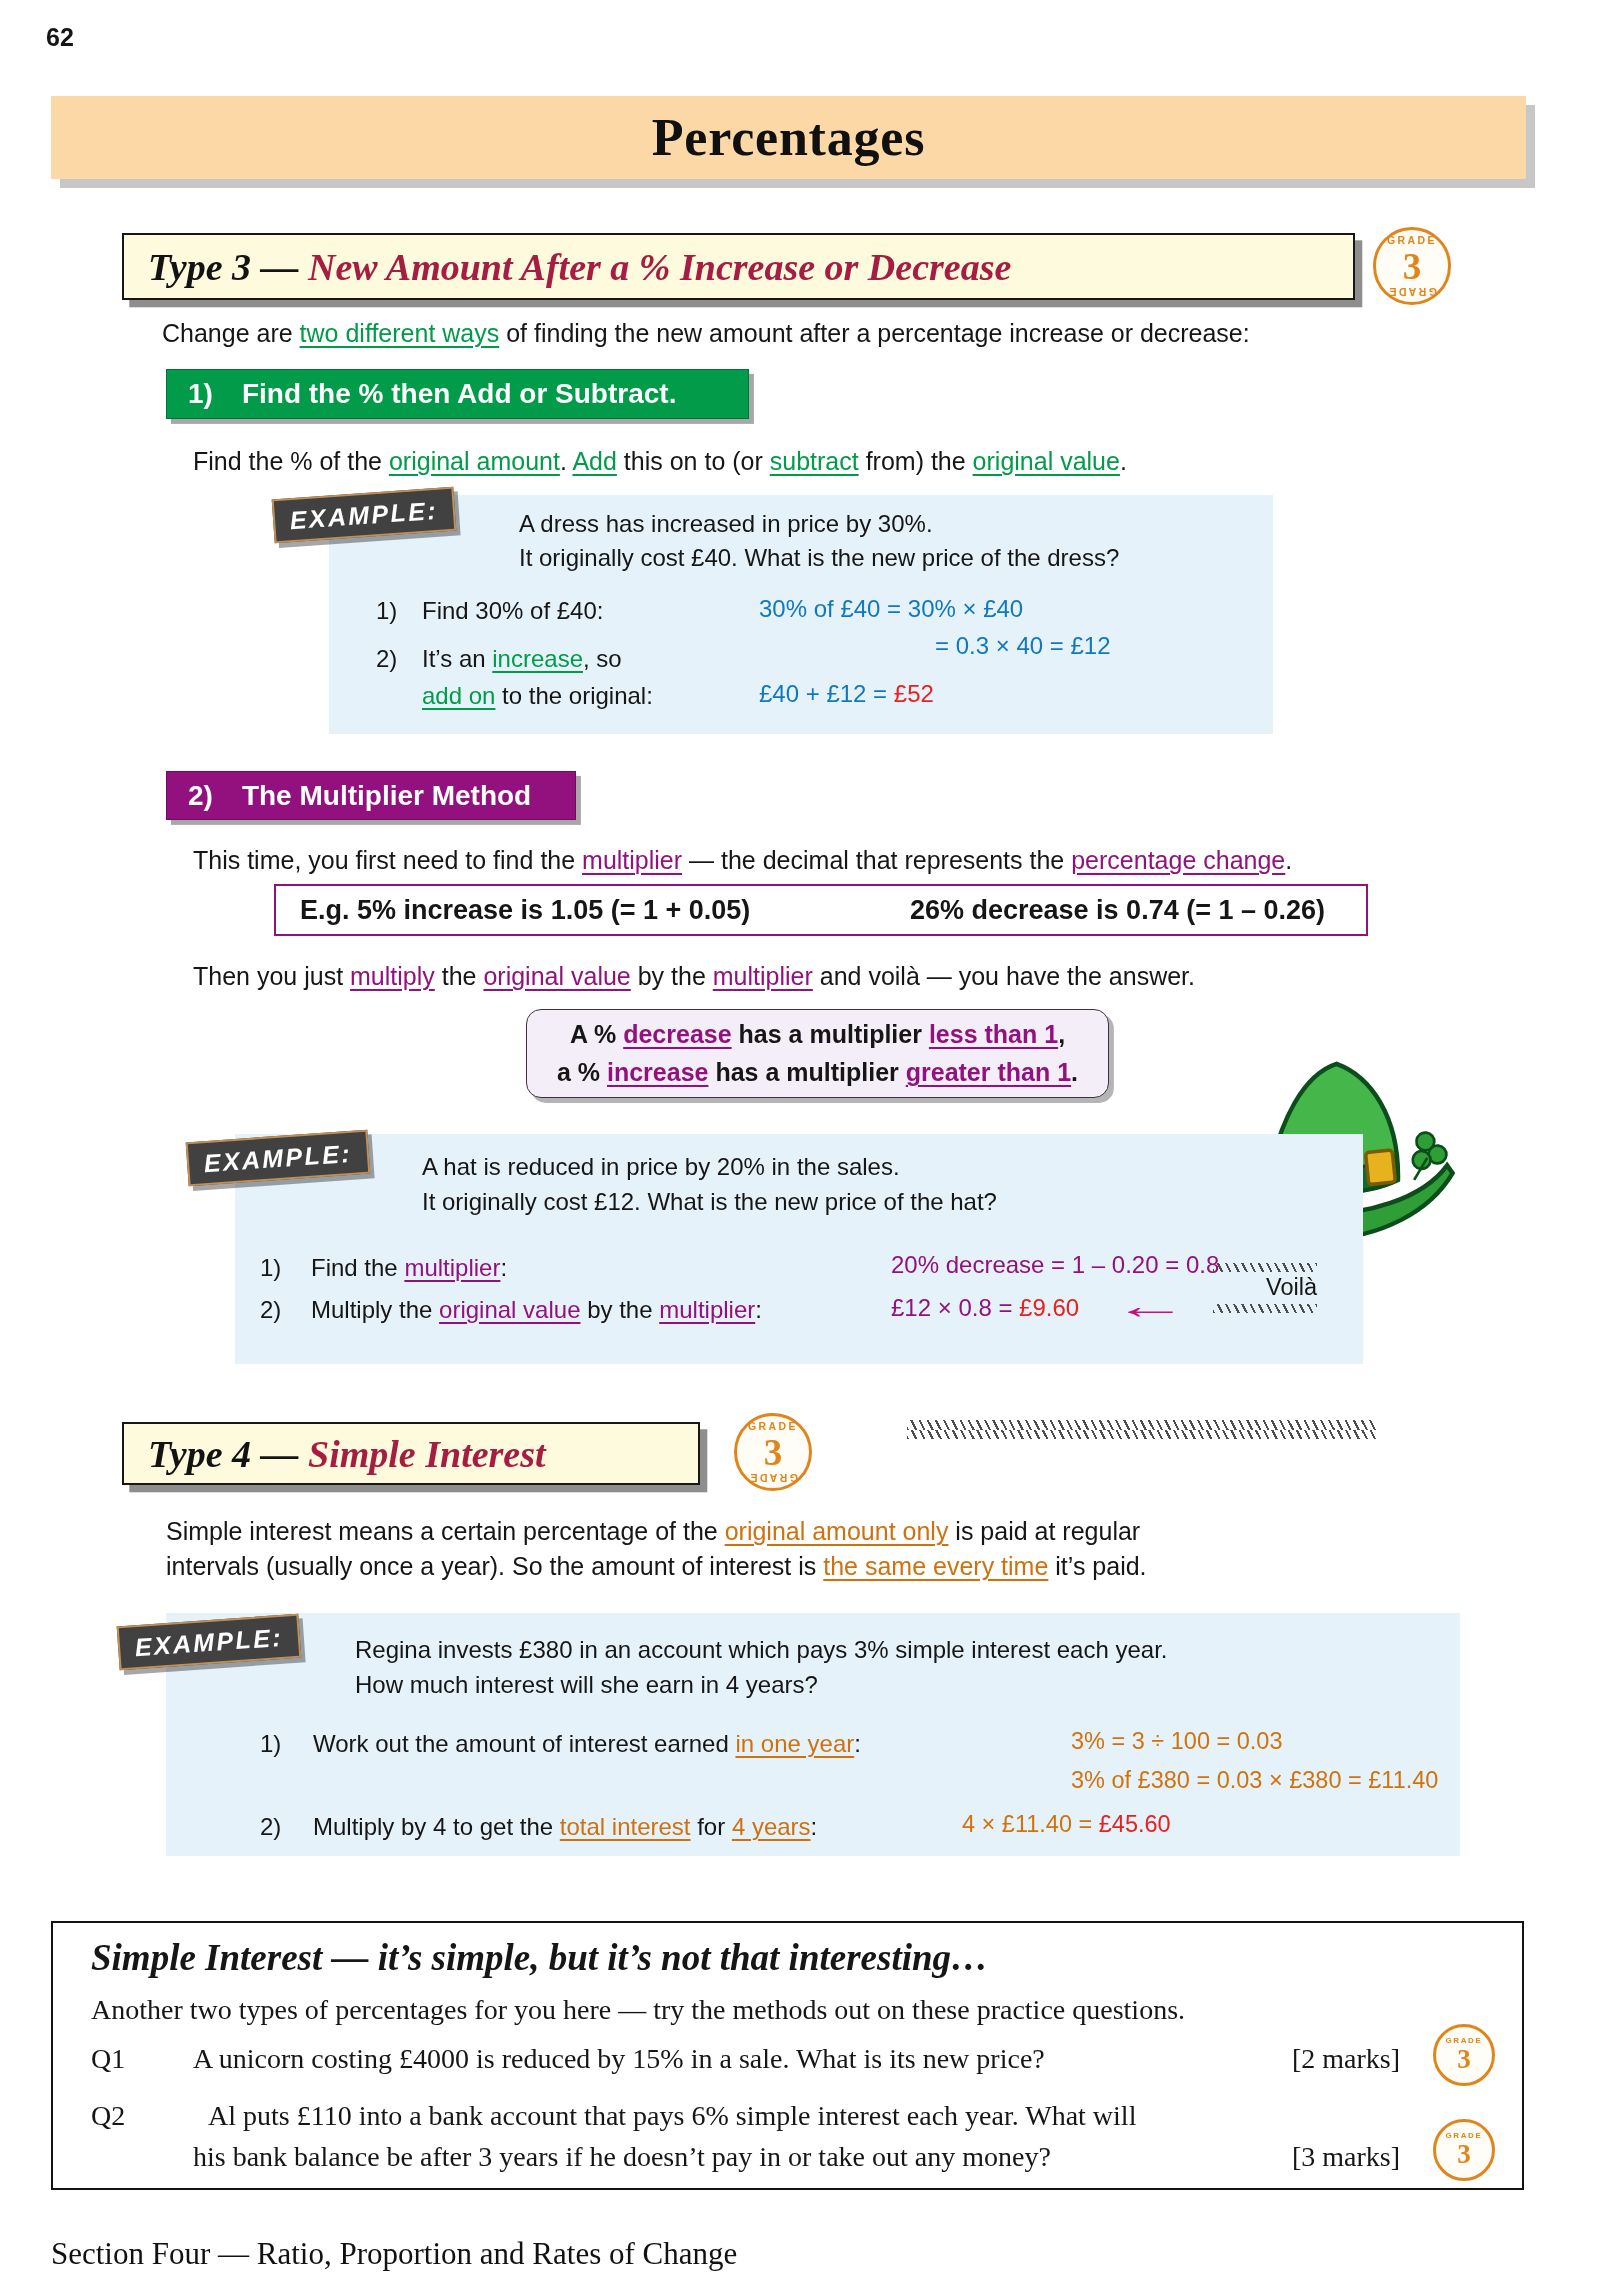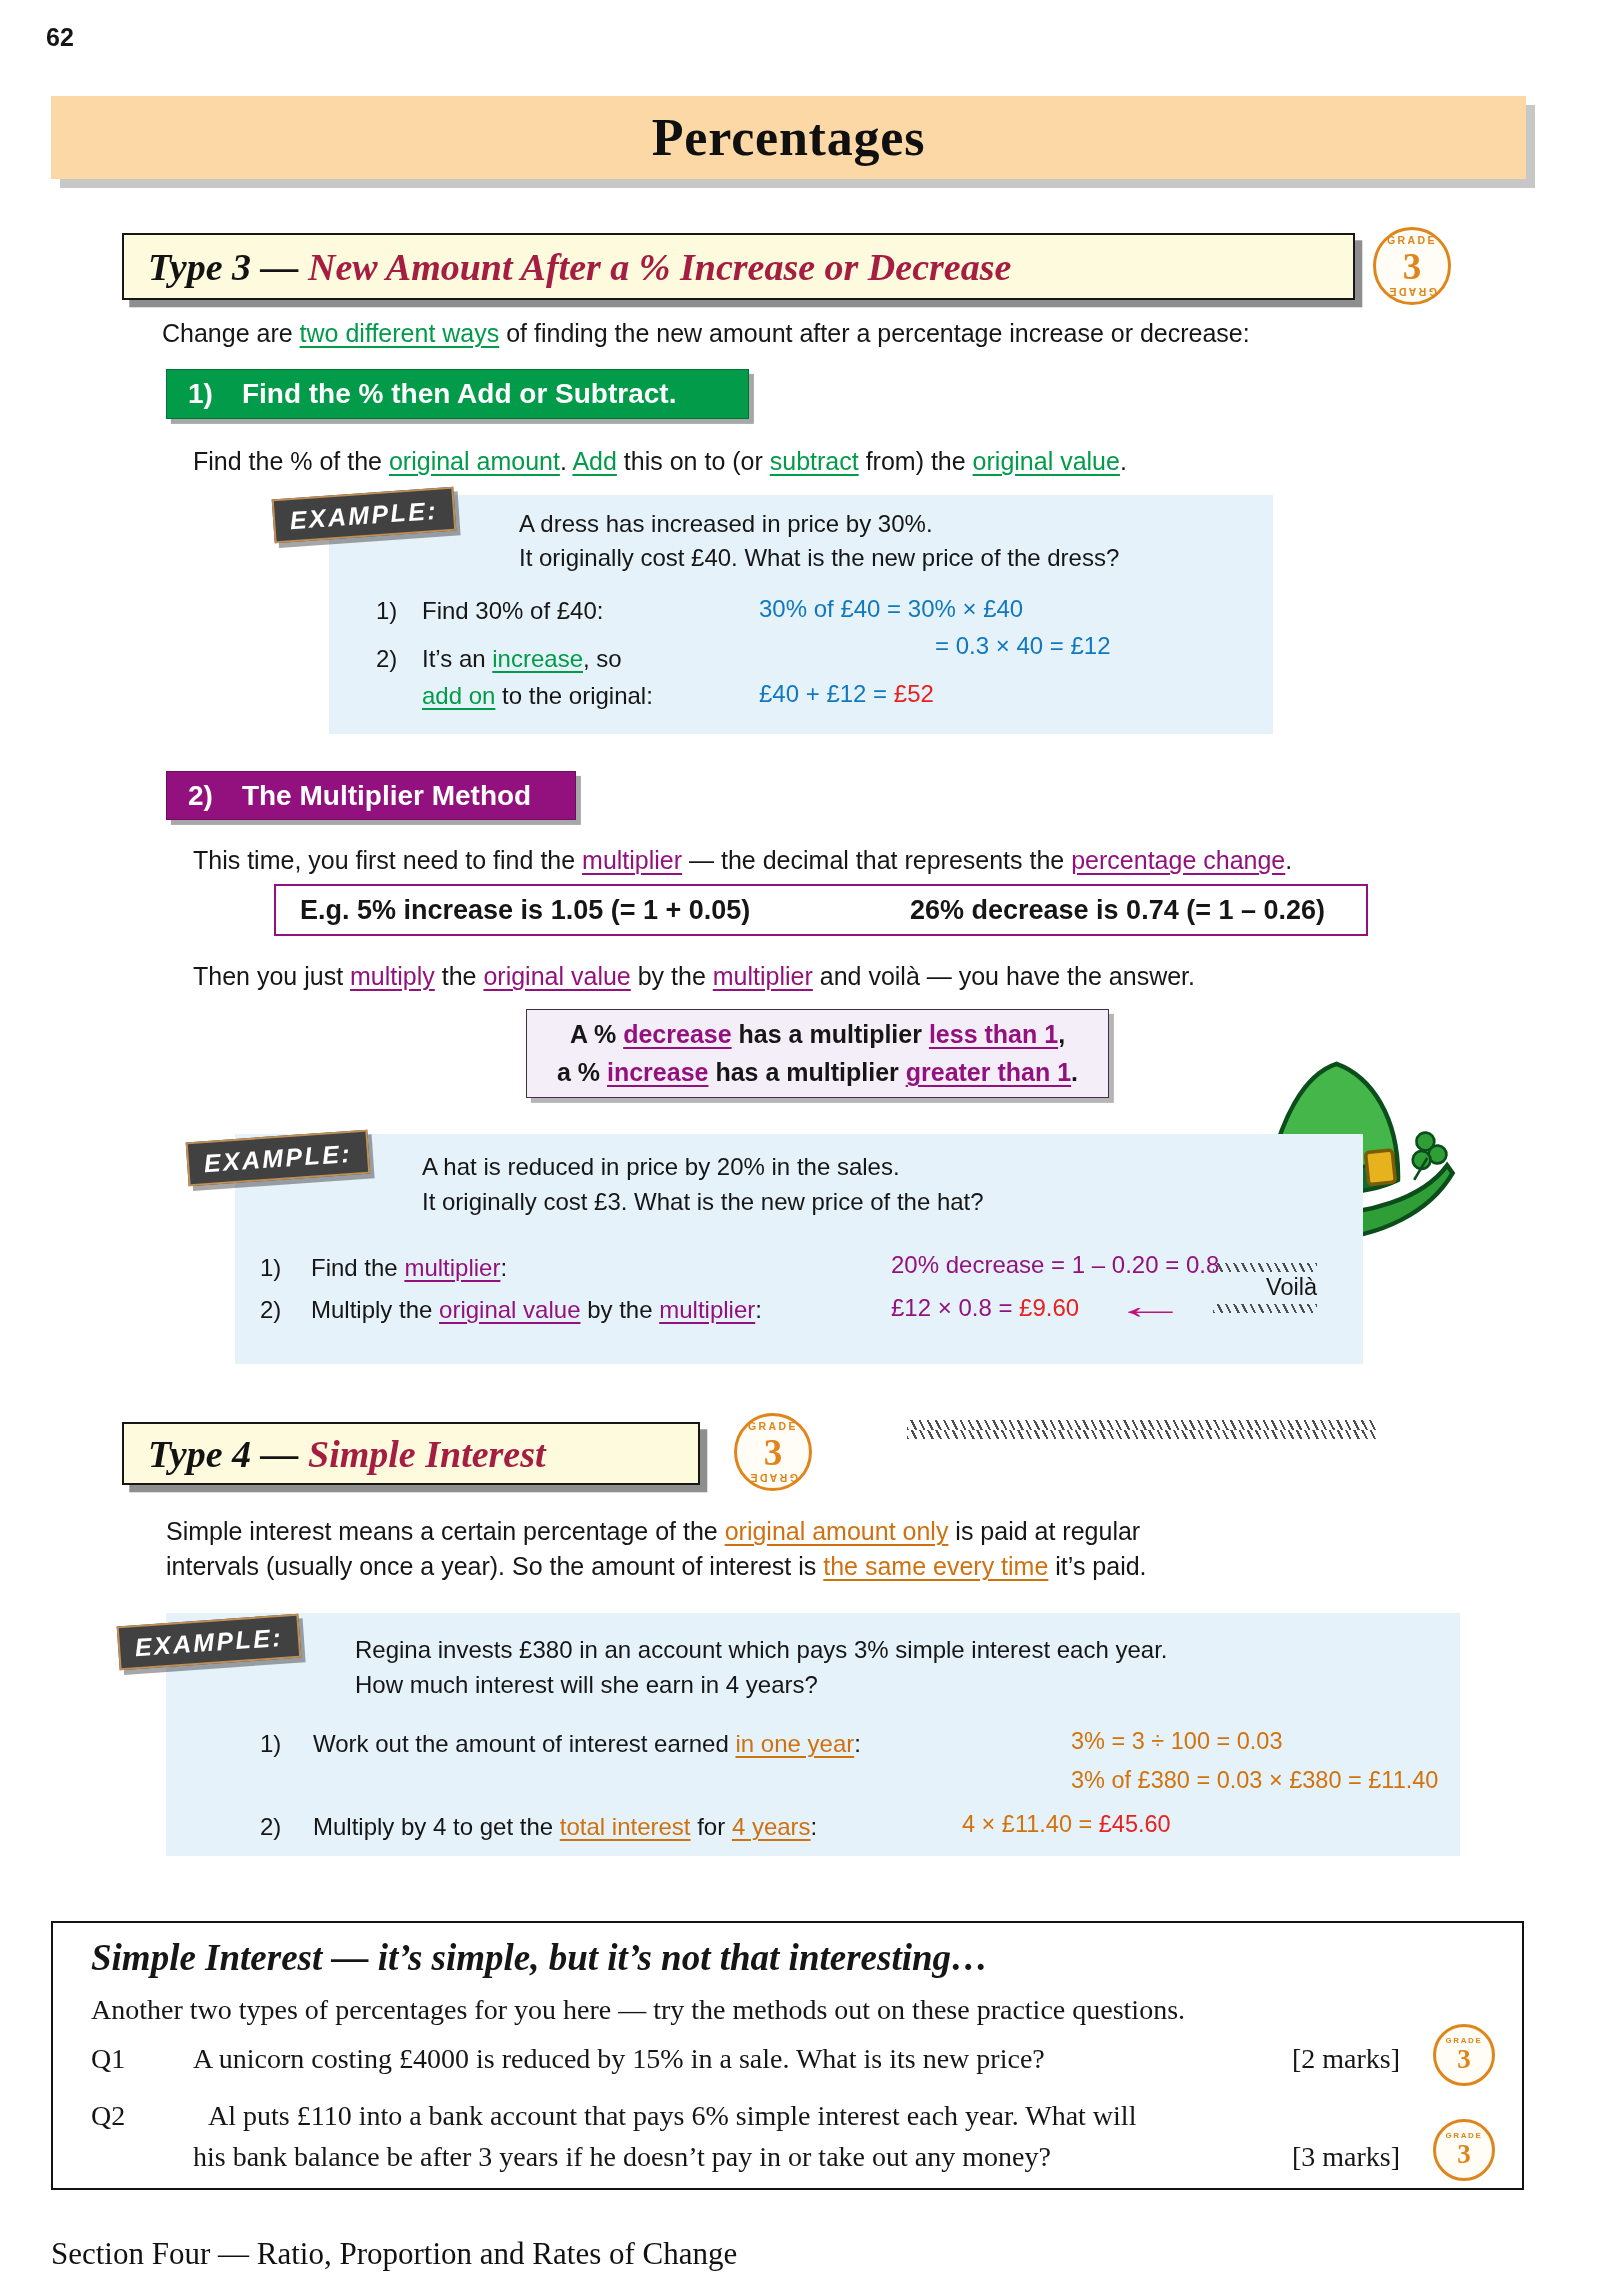--- a/index.html
+++ b/index.html
@@ -105,21 +105,21 @@
   <span>The Multiplier Method</span>
 </div>
 <p class="line t31" style="left:193px;top:846px;"><span>This time, you first need to find the </span><span class="up">multiplier</span><span> — the decimal that represents the </span><span class="up">percentage change</span><span>.</span></p>
 
 <div class="abs egbox" style="left:274px;top:884px;width:1094px;height:52px;">
   <span>E.g.  5% increase is 1.05 (= 1 + 0.05)</span>
   <span>26% decrease is 0.74 (= 1 – 0.26)</span>
 </div>
 <p class="line t31" style="left:193px;top:962px;"><span>Then you just </span><span class="up">multiply</span><span> the </span><span class="up">original value</span><span> by the </span><span class="up">multiplier</span><span> and voilà — you have the answer.</span></p>
 
-<div class="abs notebox" style="left:526px;top:1009px;width:583px;height:89px;">
+<div class="abs notebox" style="left:526px;top:1009px;width:583px;height:89px;border-radius:15px;">
   <div><span>A % </span><span class="up">decrease</span><span> has a multiplier </span><span class="up">less than 1</span><span>,</span></div>
   <div><span>a % </span><span class="up">increase</span><span> has a multiplier </span><span class="up">greater than 1</span><span>.</span></div>
 </div>
 
 <div class="abs hat" style="left:1193px;top:1047px;width:268px;height:215px;">
   <svg viewBox="0 0 300 240" width="268" height="215">
     <path d="M285,118 C262,158 200,184 140,188 C92,191 40,180 8,196 C32,212 92,224 152,216 C222,206 272,170 292,126 Z" fill="#2f9e37" stroke="#0c4d1c" stroke-width="5"></path>
     <path d="M150,18 C190,28 226,70 232,140 C190,166 118,168 88,150 C94,88 114,34 150,18 Z" fill="#45b649" stroke="#0c4d1c" stroke-width="5"></path>
     <path d="M88,150 C118,168 190,166 232,140 L227,113 C190,139 118,142 92,126 Z" fill="#0e6b2f" stroke="#0c4d1c" stroke-width="4"></path>
     <rect x="196" y="110" width="30" height="36" rx="4" fill="#e6b31e" stroke="#7a5c07" stroke-width="4" transform="rotate(-12 211 128)"></rect>
@@ -128,21 +128,21 @@
         <circle cx="273" cy="107" r="10"></circle>
         <circle cx="256" cy="115" r="10"></circle>
       <path d="M262,112 L250,138" fill="none"></path>
     </g>
   </svg>
 </div>
 
 <div class="abs exbox" style="left:235px;top:1134px;width:1128px;height:230px;"></div>
 <div class="exlabel" style="left:187px;top:1136px;">EXAMPLE:</div>
 <p class="line t30" style="left:422px;top:1153px;">A hat is reduced in price by 20% in the sales.</p>
-<p class="line t30" style="left:422px;top:1188px;">It originally cost £3.  What is the new price of the hat?</p>
+<p class="line t30" style="left:422px;top:1188px;">It originally cost £12.  What is the new price of the hat?</p>
 <span class="line t30" style="left:260px;top:1254px;">1)</span>
 <span class="line t30" style="left:311px;top:1254px;"><span>Find the </span><span class="up">multiplier</span><span>:</span></span>
 <span class="line t30" style="left:891px;top:1251px;"><span class="wp">20% decrease = 1 – 0.20 = 0.8</span></span>
 <span class="line t30" style="left:260px;top:1296px;">2)</span>
 <span class="line t30" style="left:311px;top:1296px;"><span>Multiply the </span><span class="up">original value</span><span> by the </span><span class="up">multiplier</span><span>:</span></span>
 <span class="line t30" style="left:891px;top:1294px;"><span class="wp">£12 × 0.8 = </span><span class="wr">£9.60</span></span>
 <span class="varrow" style="left:1113px;top:1285px;">←</span>
 <div class="voila" style="left:1213px;top:1263px;width:104px;">
   <div class="hashband" style="height:9px;"></div>
   <div class="voila-text">Voilà</div>

